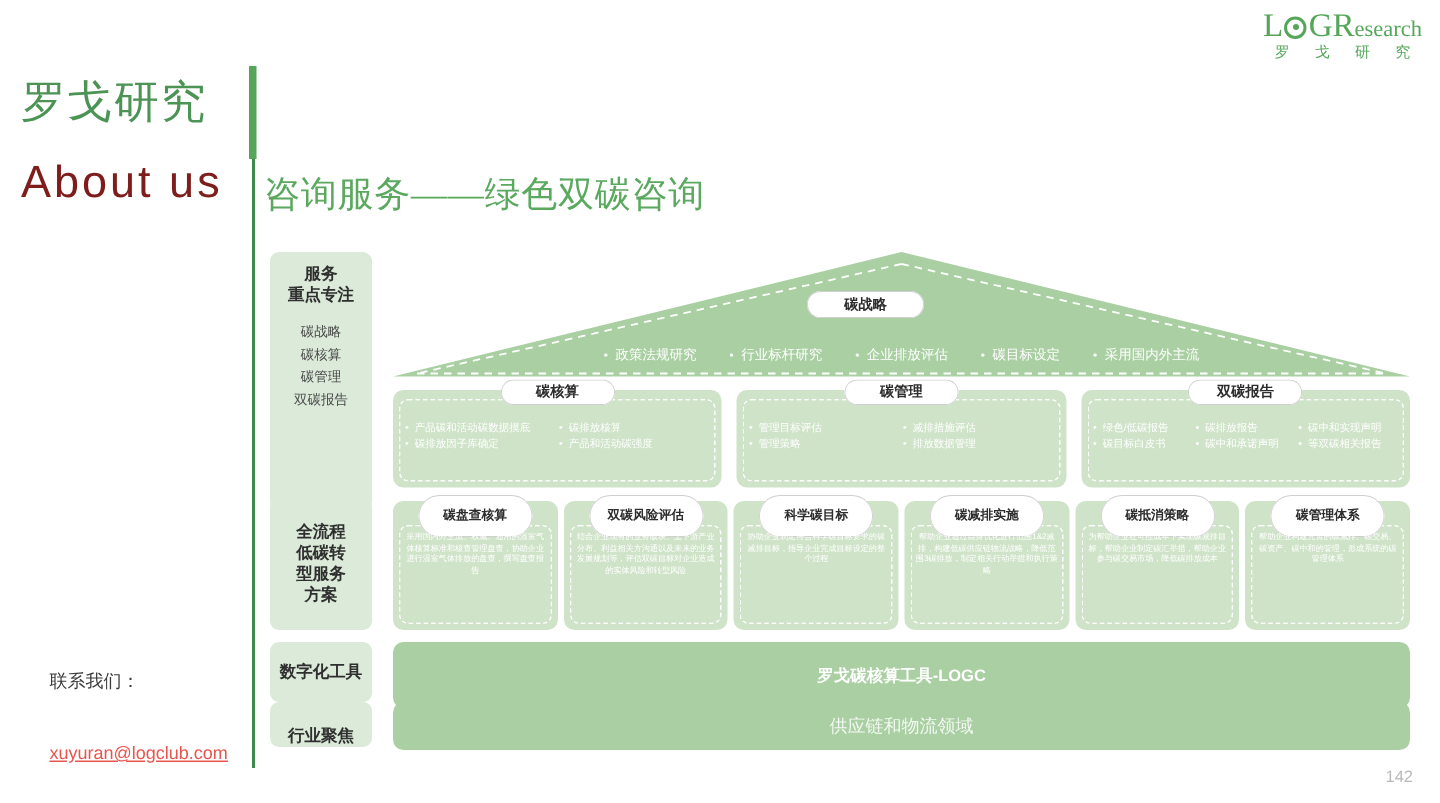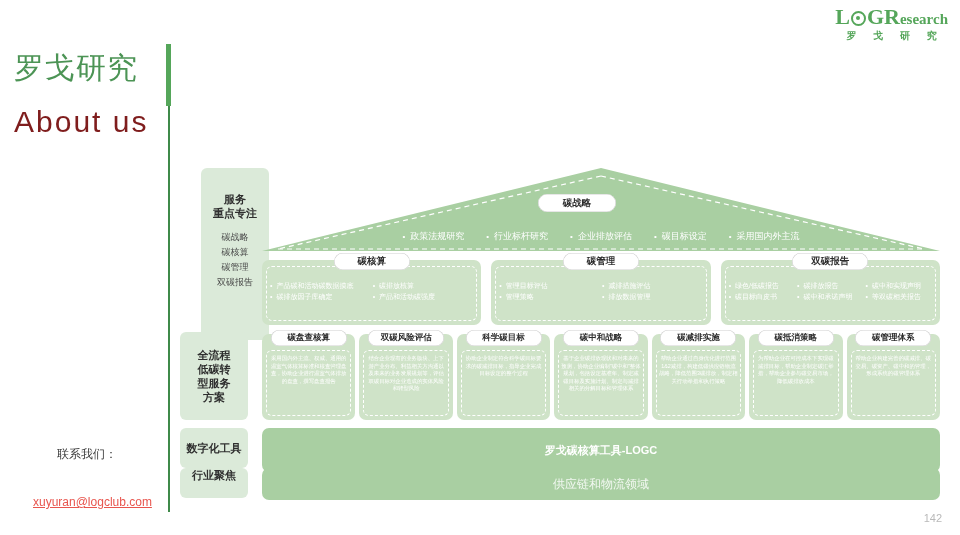--- a/index.html
+++ b/index.html
@@ -14,36 +14,36 @@
     width: 960px; height: 535px;
     background: #ffffff;
   }
 
   
   .logo {
     position: absolute; top: 6px; right: 12px;
     text-align: center; line-height: 1;
   }
   .logo-main {
-    font-size: 22px; font-weight: bold; color: #55a65a;
+    font-size: 22px; font-weight: normal; color: #55a65a;
     letter-spacing: 0px; white-space: nowrap;
     font-family: "Liberation Serif", "DejaVu Serif", serif;
   }
   .logo-main .small { font-size: 15px; }
   .logo-ring {
     display: inline-block; width: 15px; height: 15px;
     border: 2.5px solid #55a65a; border-radius: 50%;
     position: relative; top: 2px; margin: 0 1px;
   }
   .logo-ring::after {
     content: ""; position: absolute; left: 3.2px; top: 3.2px;
     width: 4px; height: 4px; background: #55a65a; border-radius: 50%;
   }
   .logo-cn {
-    font-size: 10px; font-weight: bold; color: #55a65a;
+    font-size: 10px; font-weight: normal; color: #55a65a;
     letter-spacing: 7px; margin-top: 3px; padding-left: 7px;
   }
 
   
   .title-cn {
     position: absolute; left: 14px; top: 48px;
     font-size: 30px; color: #4c9455; letter-spacing: 1px;
     font-family: "Liberation Serif", "DejaVu Serif", serif;
     font-weight: normal;
   }
@@ -64,21 +64,21 @@
   
   .sec-title {
     position: absolute; left: 176px; top: 113px;
     font-size: 24px; color: #5aa95f; letter-spacing: 0.5px;
     font-family: "Liberation Serif", "DejaVu Serif", serif;
   }
 
   
   .contact-label {
     position: absolute; left: 33px; top: 446px;
-    font-size: 12px; color: #3a3a3a; margin-left: 24px;
+    font-size: 12px; color: #3a3a3a;
   }
   .contact-mail {
     position: absolute; left: 33px; top: 494px;
     width: 120px;
     font-size: 12px; color: #e8554e; line-height: 17px;
     text-decoration: underline; word-break: break-all;
   }
 
   
   .pageno {
@@ -92,24 +92,24 @@
     background: #dbead9; border-radius: 6px;
     color: #333; text-align: center;
   }
   .cat-title {
     font-size: 11px; font-weight: bold; line-height: 14px;
     color: #2f2f2f;
   }
   .cat-sub {
     font-size: 9px; line-height: 15px; color: #4a4a4a; margin-top: 10px;
   }
-  #cat-focus { top: 168px; height: 172px; padding-top: 24px; margin-left: 21px; }
+  #cat-focus { top: 168px; height: 172px; padding-top: 8px; }
   #cat-full  { top: 332px; height: 88px; display: flex; align-items: center; justify-content: center; }
   #cat-tool  { top: 428px; height: 40px; display: flex; align-items: center; justify-content: center; }
-  #cat-ind   { top: 468px; height: 30px; display: flex; align-items: flex-start; justify-content: center; }
+  #cat-ind   { top: 468px; height: 30px; display: flex; align-items: flex-end; justify-content: center; }
 
   
   .roof {
     position: absolute; left: 262px; top: 168px;
     width: 678px; height: 85px;
   }
   .roof svg { display: block; }
   .badge {
     position: absolute; background: #ffffff;
     border-radius: 14px; display: flex; align-items: center; justify-content: center;
@@ -163,21 +163,21 @@
   .col {
     position: relative; flex: 1;
     background: #cfe3c8; border-radius: 7px;
   }
   .col .dashed {
     position: absolute; left: 4px; top: 16px; right: 4px; bottom: 4px;
     border: 1.2px dashed #ffffff; border-radius: 6px;
   }
   .col .badge {
     left: 50%; transform: translateX(-50%); top: -4px;
-    width: 76px; height: 16px; font-size: 8.5px;
+    width: 76px; height: 28px; font-size: 8.5px;
   }
   .col-body {
     position: absolute; left: 7px; right: 7px; top: 21px; bottom: 3px;
     font-size: 5.4px; line-height: 7.6px; color: #ffffff;
     text-align: center; overflow: hidden;
   }
 
   
   .bar {
     position: absolute; left: 262px; width: 678px;
@@ -198,20 +198,21 @@
     <div class="logo-main">
       <span>L</span><span class="logo-ring"></span><span>GR</span><span class="small">esearch</span>
     </div>
     <div class="logo-cn">罗 戈 研 究</div>
   </div>
 
   <div class="title-cn">罗戈研究</div>
   <div class="title-en">About us</div>
   <div class="vrule-top"></div>
   <div class="vrule-bot"></div>
+  <div class="sec-title">咨询服务——绿色双碳咨询</div>
 
   <div class="contact-label">联系我们：</div>
   <a class="contact-mail" href="#">xuyuran@logclub.com</a>
 
   <div class="pageno">142</div>
 
   <div class="cat" id="cat-focus">
     <div class="cat-title">
       <div>服务</div>
       <div>重点专注</div>
@@ -367,25 +368,20 @@
       <div class="badge">双碳风险评估</div>
       <div class="col-body">结合企业现有的业务版块、上下游产业分布、利益相关方沟通以及未来的业务发展规划等，评估双碳目标对企业造成的实体风险和转型风险</div>
     </div>
 
     <div class="col">
       <div class="dashed"></div>
       <div class="badge">科学碳目标</div>
       <div class="col-body">协助企业制定符合科学碳目标要求的碳减排目标，指导企业完成目标设定的整个过程</div>
     </div>
 
-    <div class="col">
-      <div class="dashed"></div>
-      <div class="badge">碳中和战略</div>
-      <div class="col-body">基于企业碳排放现状和对未来的预测，协助企业编制"碳中和"整体规划，包括设定基准年、制定减碳目标及实施计划、制定与减排相关的分解目标和管理体系</div>
-    </div>
 
     <div class="col">
       <div class="dashed"></div>
       <div class="badge">碳减排实施</div>
       <div class="col-body">帮助企业通过自身优化进行范围1&amp;2减排，构建低碳供应链物流战略，降低范围3碳排放，制定相关行动举措和执行策略</div>
     </div>
 
     <div class="col">
       <div class="dashed"></div>
       <div class="badge">碳抵消策略</div>

